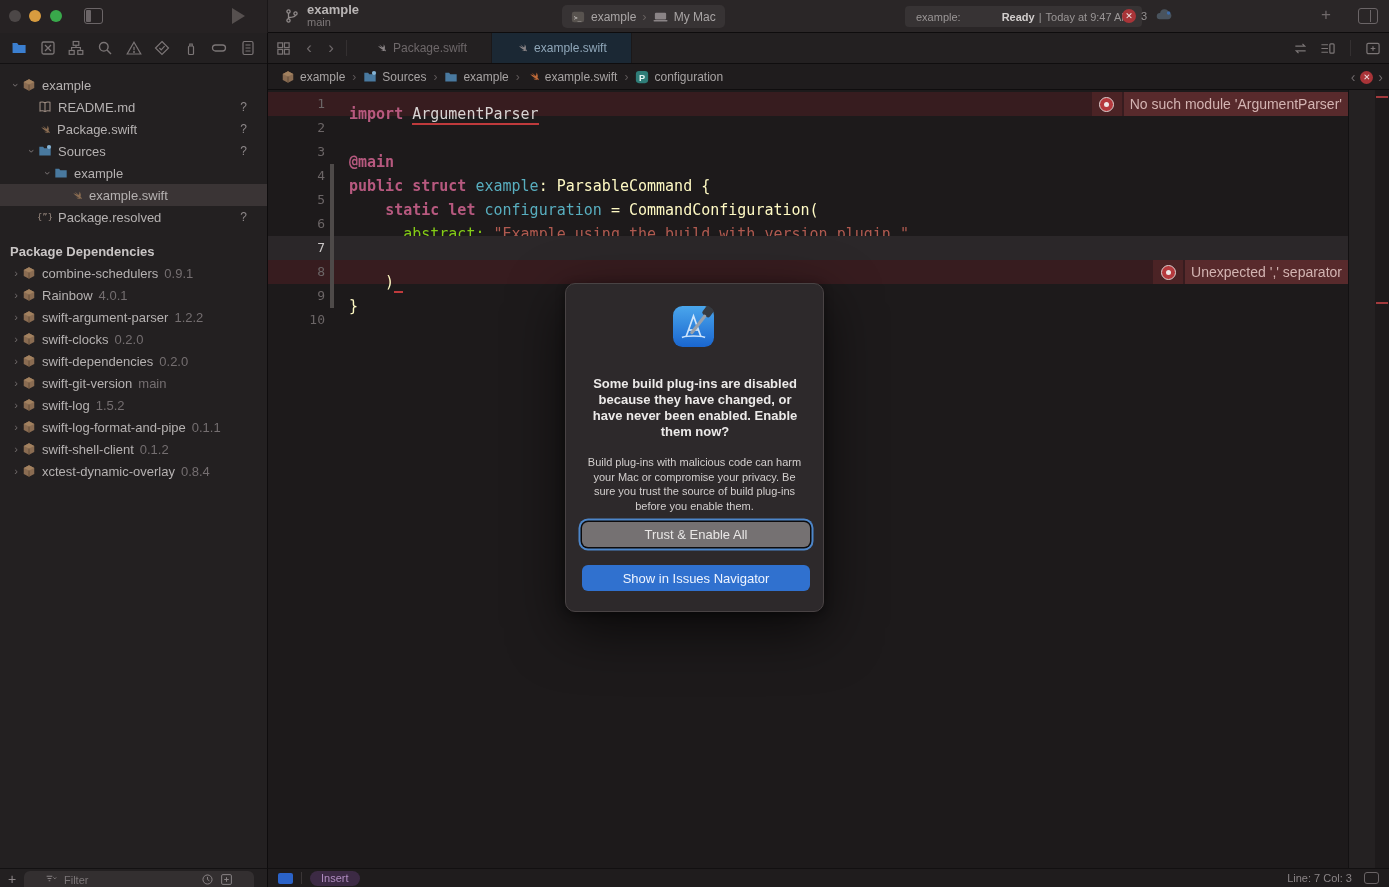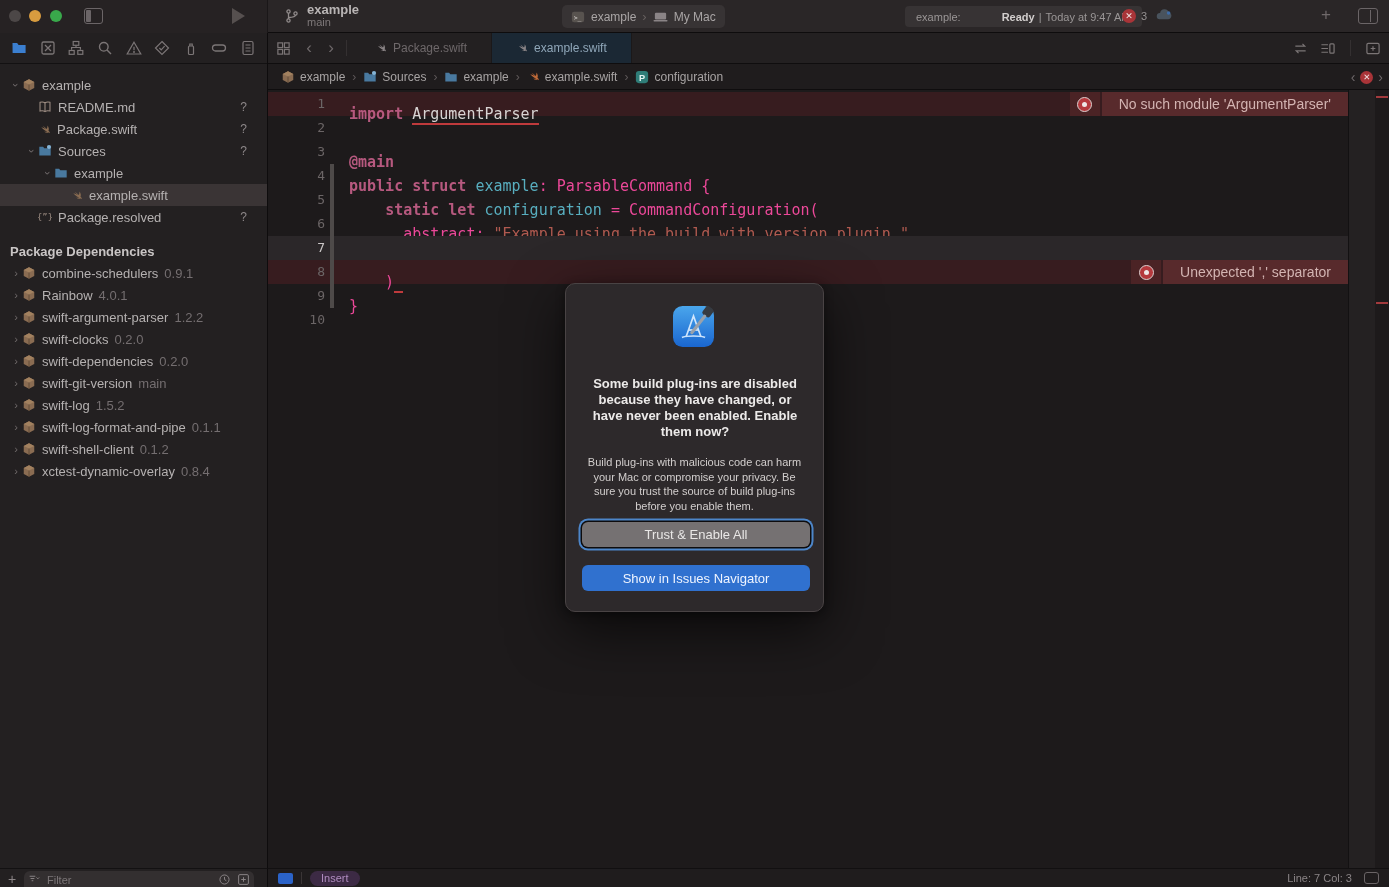--- a/index.html
+++ b/index.html
@@ -45,21 +45,21 @@
   .qbadge { position:absolute; right:20px; color:#8d8789; font-size:12px; }
   .deps-header { height:22px; display:flex; align-items:center; padding-left:10px; font-size:13px; font-weight:bold; color:#c9c5c5; }
   .dep-ver { color:#746e70; margin-left:6px; }
   .ic { display:inline-flex; align-items:center; justify-content:center; flex:none; }
   .ic svg { display:block; }
   .tree-ic { margin-right:6px; }
 
   
   .filterbar { position:absolute; left:0; bottom:0; width:268px; height:19px; background:#232021; border-top:1px solid #131112; border-right:1px solid #0e0c0d; }
   .fb-plus { position:absolute; left:8px; top:2px; color:#8b8587; font-size:14px; }
-  .filter-field { position:absolute; left:24px; top:2px; width:230px; height:17px; background:#332f30; border-radius:6px 6px 0 0; display:flex; align-items:center; padding:0 4px; gap:6px; }
+  .filter-field { position:absolute; left:24px; top:2px; width:230px; height:17px; background:#332f30; border-radius:6px 6px 0 0; display:flex; align-items:center; padding:0 21px; gap:6px; }
   .filter-field .ph { color:#7c7678; font-size:11px; flex:1; }
 
   
   .edcol { position:absolute; left:268px; top:33px; right:0; bottom:0; }
   .tabbar { position:absolute; left:0; top:0; right:0; height:31px; background:#232021; border-bottom:1px solid #0f0d0e; display:flex; align-items:stretch; }
   .tabbar-ic { width:30px; display:flex; align-items:center; justify-content:center; color:#7b7576; }
   .tb-chev { font-size:17px; color:#6e686a; width:22px; display:flex; align-items:center; justify-content:center; }
   .tb-sep { width:1px; background:#343031; margin:7px 4px; }
   .tab { display:flex; align-items:center; gap:6px; padding:0 24px; font-size:12px; color:#6e686a; border-right:1px solid #1b1819; }
   .tab.active { background:#1b2834; color:#8fa6b8; }
@@ -76,31 +76,31 @@
   .rows { position:absolute; left:0; top:2px; }
   .crow { position:relative; width:1080px; height:24px; display:flex; }
   .crow.row-error { background:#371c1f; }
   .crow.row-current { background:#2b2729; }
   .lnum { width:57px; text-align:right; font:13px/24px "DejaVu Sans Mono",monospace; color:#6b6566; flex:none; }
   .crow.row-current .lnum { color:#cbc7c7; }
   .chgbar { width:4px; margin-left:5px; flex:none; }
   .chgbar.on { background:#4e4a49; }
   .codetext { margin-left:15px; white-space:pre; font:15px/24px "DejaVu Sans Mono",monospace;margin-top:10px; }
   .tok-k { color:#b7597f; font-weight:bold; }
-  .tok-pl { color:#ec4899; }
-  .tok-g { color:#ec4899; }
+  .tok-pl { color:#fef9c3; }
+  .tok-g { color:#84cc16; }
   .tok-v { color:#58aebf; }
   .tok-s { color:#b05a50; }
   .tok-u { color:#d8d4d3; border-bottom:2px solid #bf3a3c; }
   .tok-eu { border-bottom:2px solid #bf3a3c; }
   .ann { position:absolute; right:0; top:0; height:24px; display:flex; gap:2px; }
   .ann-ic { width:30px; height:24px; background:#4b2325; display:flex; align-items:center; justify-content:center; }
   .ann-circle { width:15px; height:15px; border-radius:50%; background:#b5393d; border:1.5px solid #dcd0d0; position:relative; }
   .ann-circle::after { content:""; position:absolute; left:50%; top:50%; width:5px; height:5px; margin:-2.5px; border-radius:50%; background:#efe7e7; }
-  .ann-label { height:24px; background:#582a2c; color:#d3b4b2; font-size:14px; line-height:24px; padding:0 17px; white-space:nowrap; }
+  .ann-label { height:24px; background:#582a2c; color:#d3b4b2; font-size:14px; line-height:24px; padding:0 6px; white-space:nowrap; }
   .gutter-strip { position:absolute; left:1080px; top:0; bottom:0; width:27px; background:#242122; border-left:1px solid #131112; }
   .scrollzone { position:absolute; left:1107px; top:0; bottom:0; right:0; }
   .tick { position:absolute; right:1px; width:12px; height:2px; background:#a23a3d; }
 
   .edbottom { position:absolute; left:0; bottom:0; right:0; height:19px; background:#1f1c1d; border-top:1px solid #121011; display:flex; align-items:center; padding:0 10px; gap:8px; }
   .ed-flag { width:15px; height:11px; background:#2b63c8; border-radius:2px; }
   .ed-sep { width:1px; height:12px; background:#3a3536; }
   .insert-badge { background:#3c2a44; color:#b08cc0; font-size:11px; border-radius:8px; padding:1px 11px 2px; }
   .cursor-pos { margin-left:auto; font-size:11px; color:#8a8486; display:flex; align-items:flex-end; gap:12px; }
   .mini-ic { width:15px; height:12px; border:1.3px solid #6a6466; border-radius:3px; }

